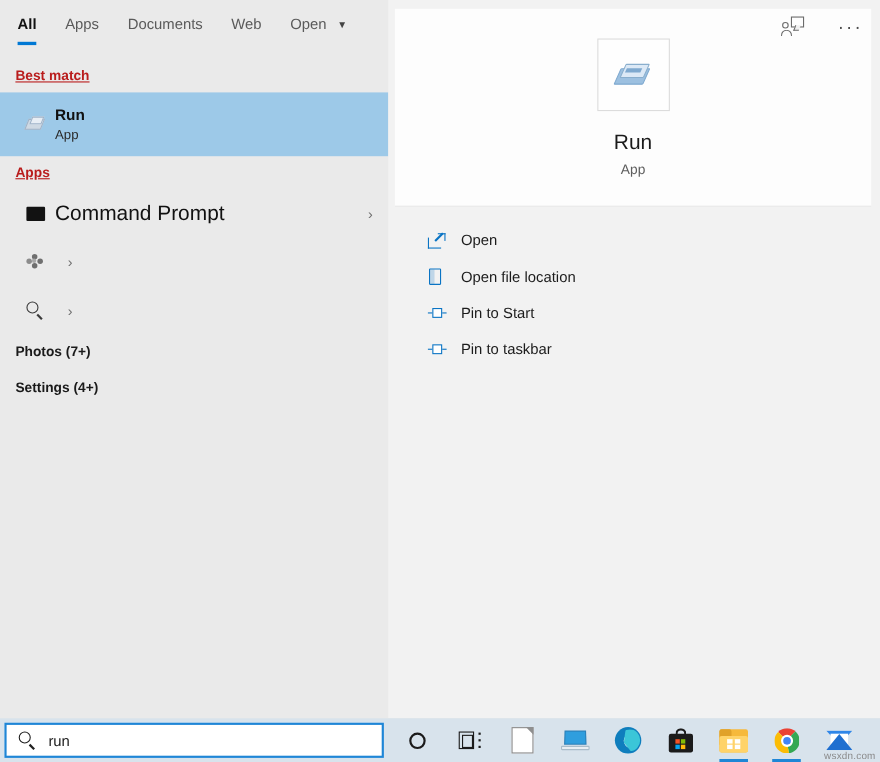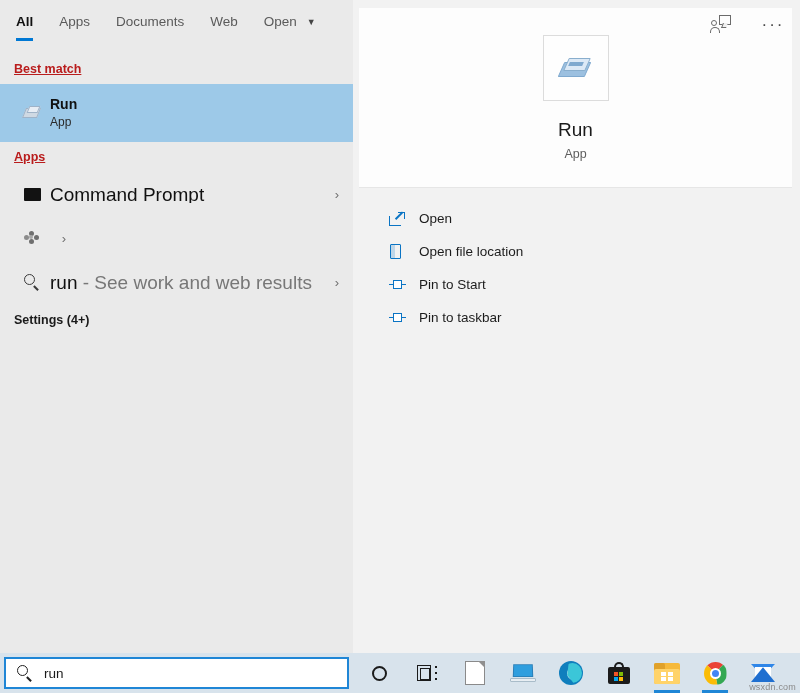--- a/index.html
+++ b/index.html
@@ -621,26 +621,24 @@
       </div>
 
 
       <div class="result-row">
         <div class="res-icon">
           <span class="icon-search-sm">
               <span class="ring"></span>
               <span class="hdl"></span>
             </span>
         </div>
-        <div class="res-text">
-          <div class="res-title"><span>run</span><span class="dim"> - See work and web results</span></div>
-        </div>
         <div class="chev">›</div>
       </div>
 
+      <div class="plain-header">Photos (7+)</div>
       <div class="plain-header">Settings (4+)</div>
     </div>
 
     <div class="right-pane">
 
       <div class="hdr-right">
         <div class="hdr-btn">
           <span class="ic-feedback">
               <span class="head"></span>
               <span class="body"></span>

